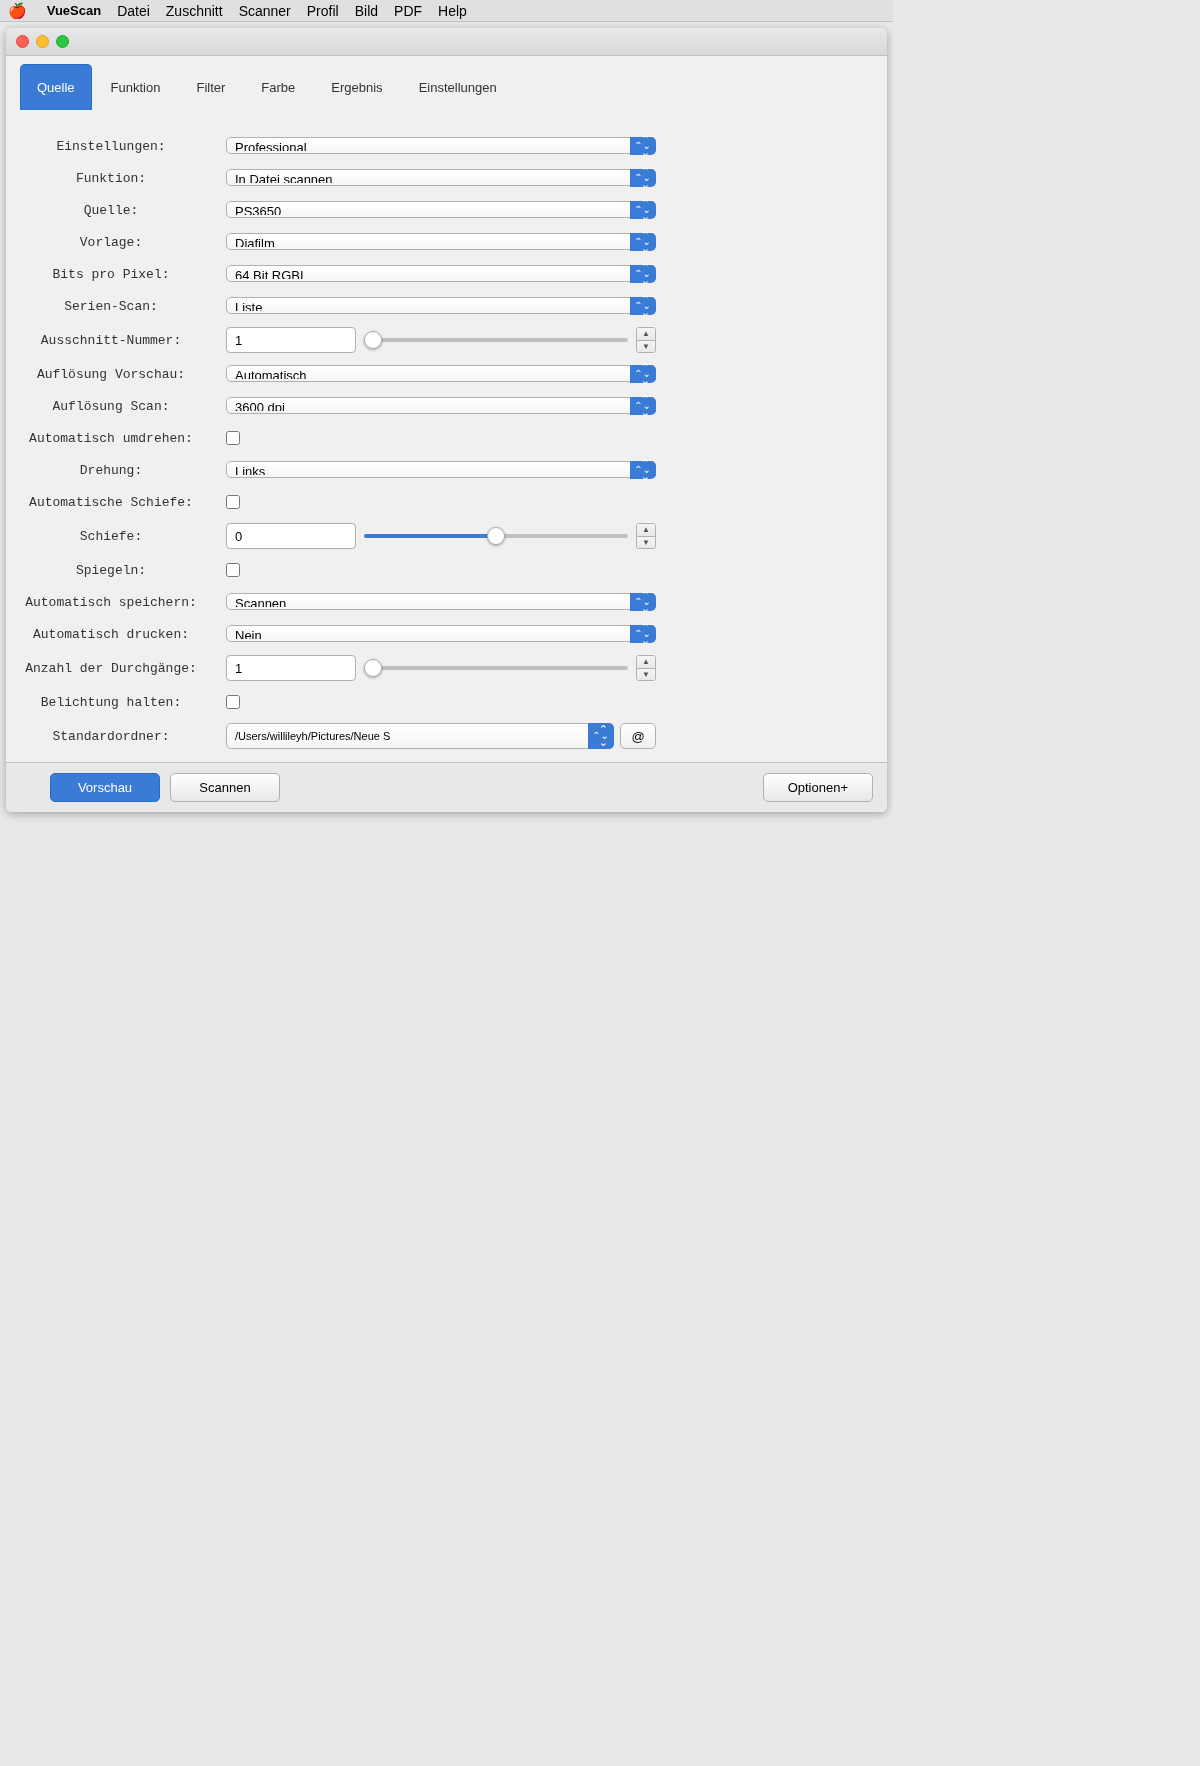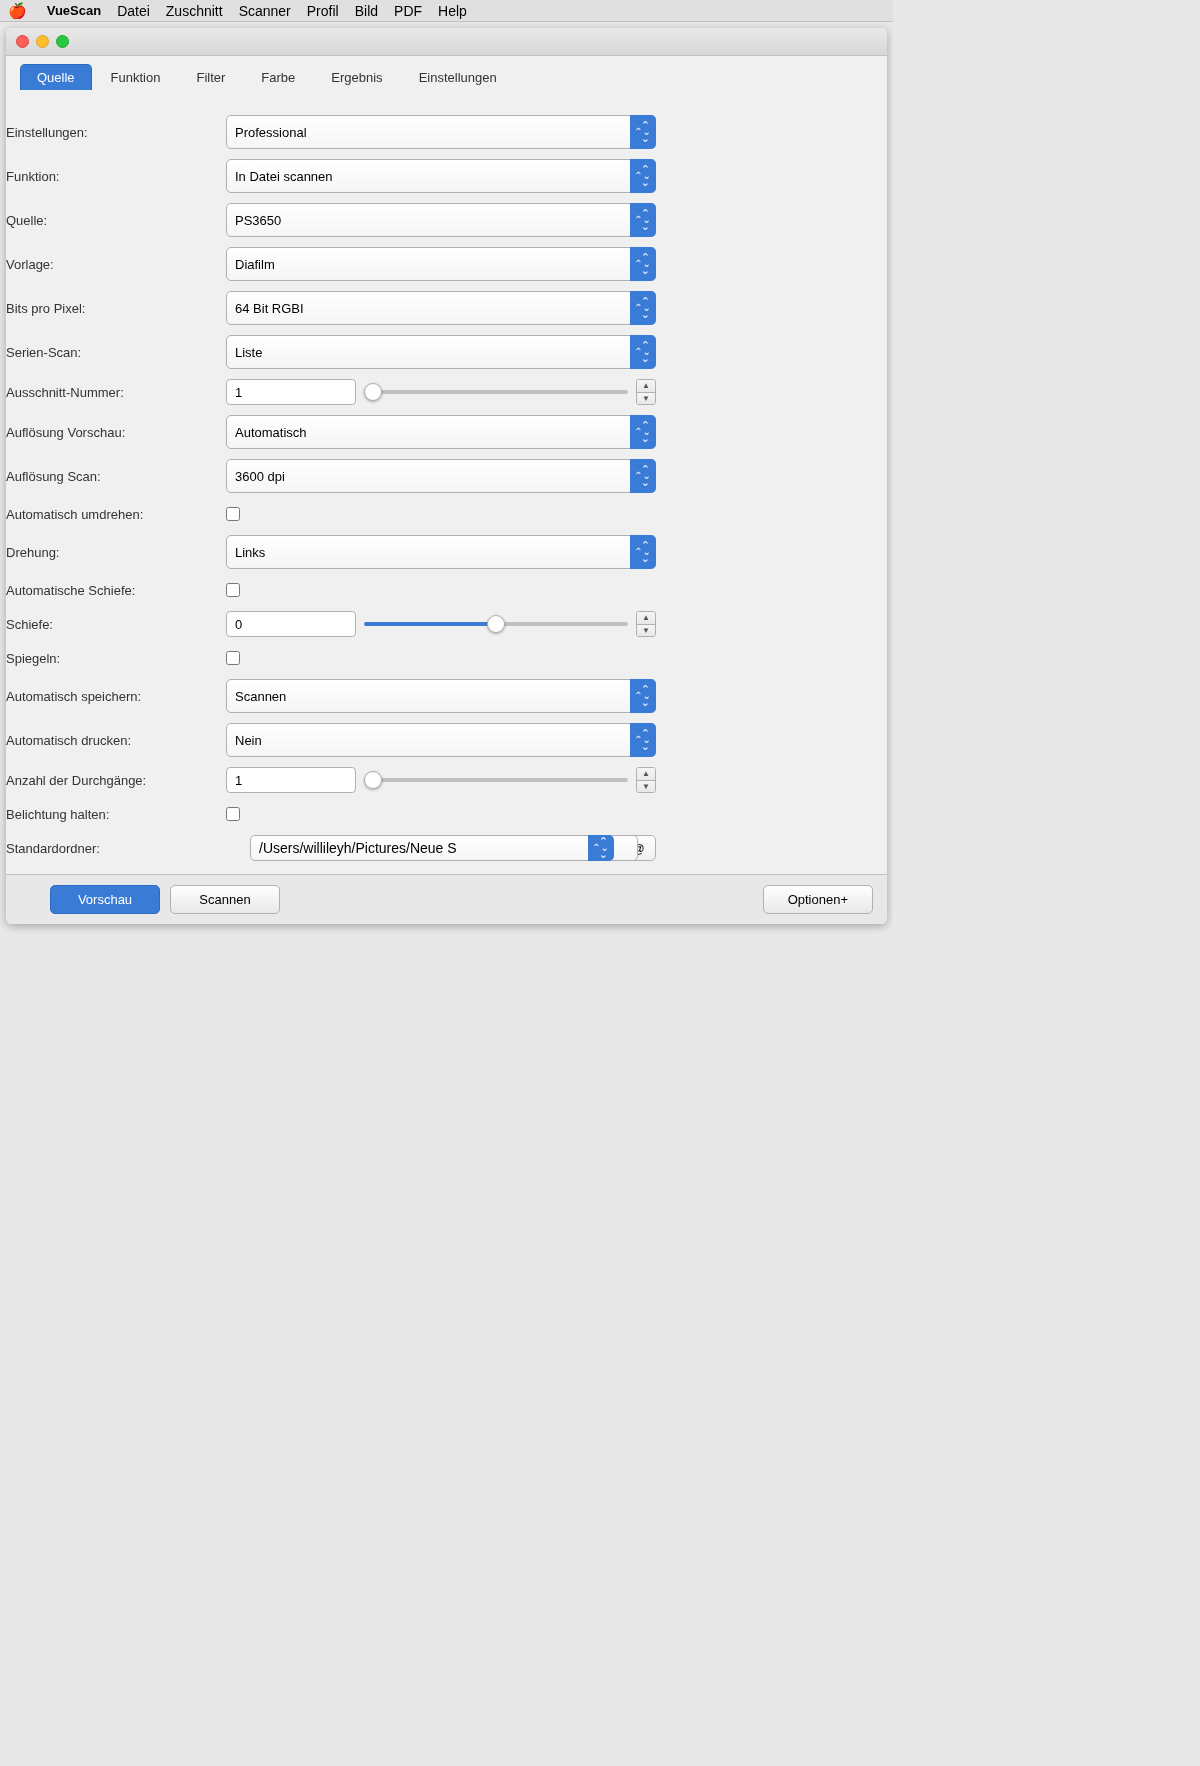--- a/index.html
+++ b/index.html
@@ -67,21 +67,21 @@
 
     
     .tabs {
       display: flex;
       align-items: center;
       padding: 8px 14px 0;
       background: #f0f0f0;
       gap: 2px;
     }
     .tab {
-      padding: 5px 16px;
+      padding: 15px 16px;
       border-radius: 5px 5px 0 0;
       font-size: 13px;
       cursor: pointer;
       border: 1px solid transparent;
       border-bottom: none;
       color: #333;
       background: transparent;
     }
     .tab.active {
       background: #3a7bd5;
@@ -104,36 +104,37 @@
     }
 
     
     .form-row {
       display: flex;
       align-items: center;
       padding: 5px 20px 5px 0;
       min-height: 32px;
     }
     .form-label {
-      text-align: left;
+      text-align: center;
       min-width: 220px;
       padding-right: 10px;
       color: #333;
       font-size: 13px;
       flex-shrink: 0;
+      font-family: Liberation Mono, monospace;
     }
     .form-control {
       flex: 1;
       max-width: 430px;
     }
 
     
     .select-box {
       width: 100%;
-      height: 34px;
+      height: 17px;
       border: 1px solid #b0b0b0;
       border-radius: 5px;
       background: linear-gradient(to bottom, #ffffff, #f5f5f5);
       padding: 2px 28px 2px 8px;
       font-size: 13px;
       appearance: none;
       position: relative;
       cursor: pointer;
       color: #000;
     }
@@ -577,21 +578,21 @@
             <input type="checkbox" class="checkbox" style="">
           </div>
         </div>
       </div>
 
       <div class="form-row">
         <div class="form-label">Standardordner:</div>
         <div class="form-control">
           <div class="stdordner-control">
             <div class="select-wrapper" style="flex:1;">
-              <select class="select-box stdordner-select" style="font-size:14px;margin-left:24px;">
+              <select class="select-box stdordner-select" style="font-size:11px;">
                 <option>/Users/willileyh/Pictures/Neue S</option>
               </select>
               <span class="chevron-icon">⌃<br>⌄</span>
             </div>
             <div class="at-button">@</div>
           </div>
         </div>
       </div>
 
     </div>

